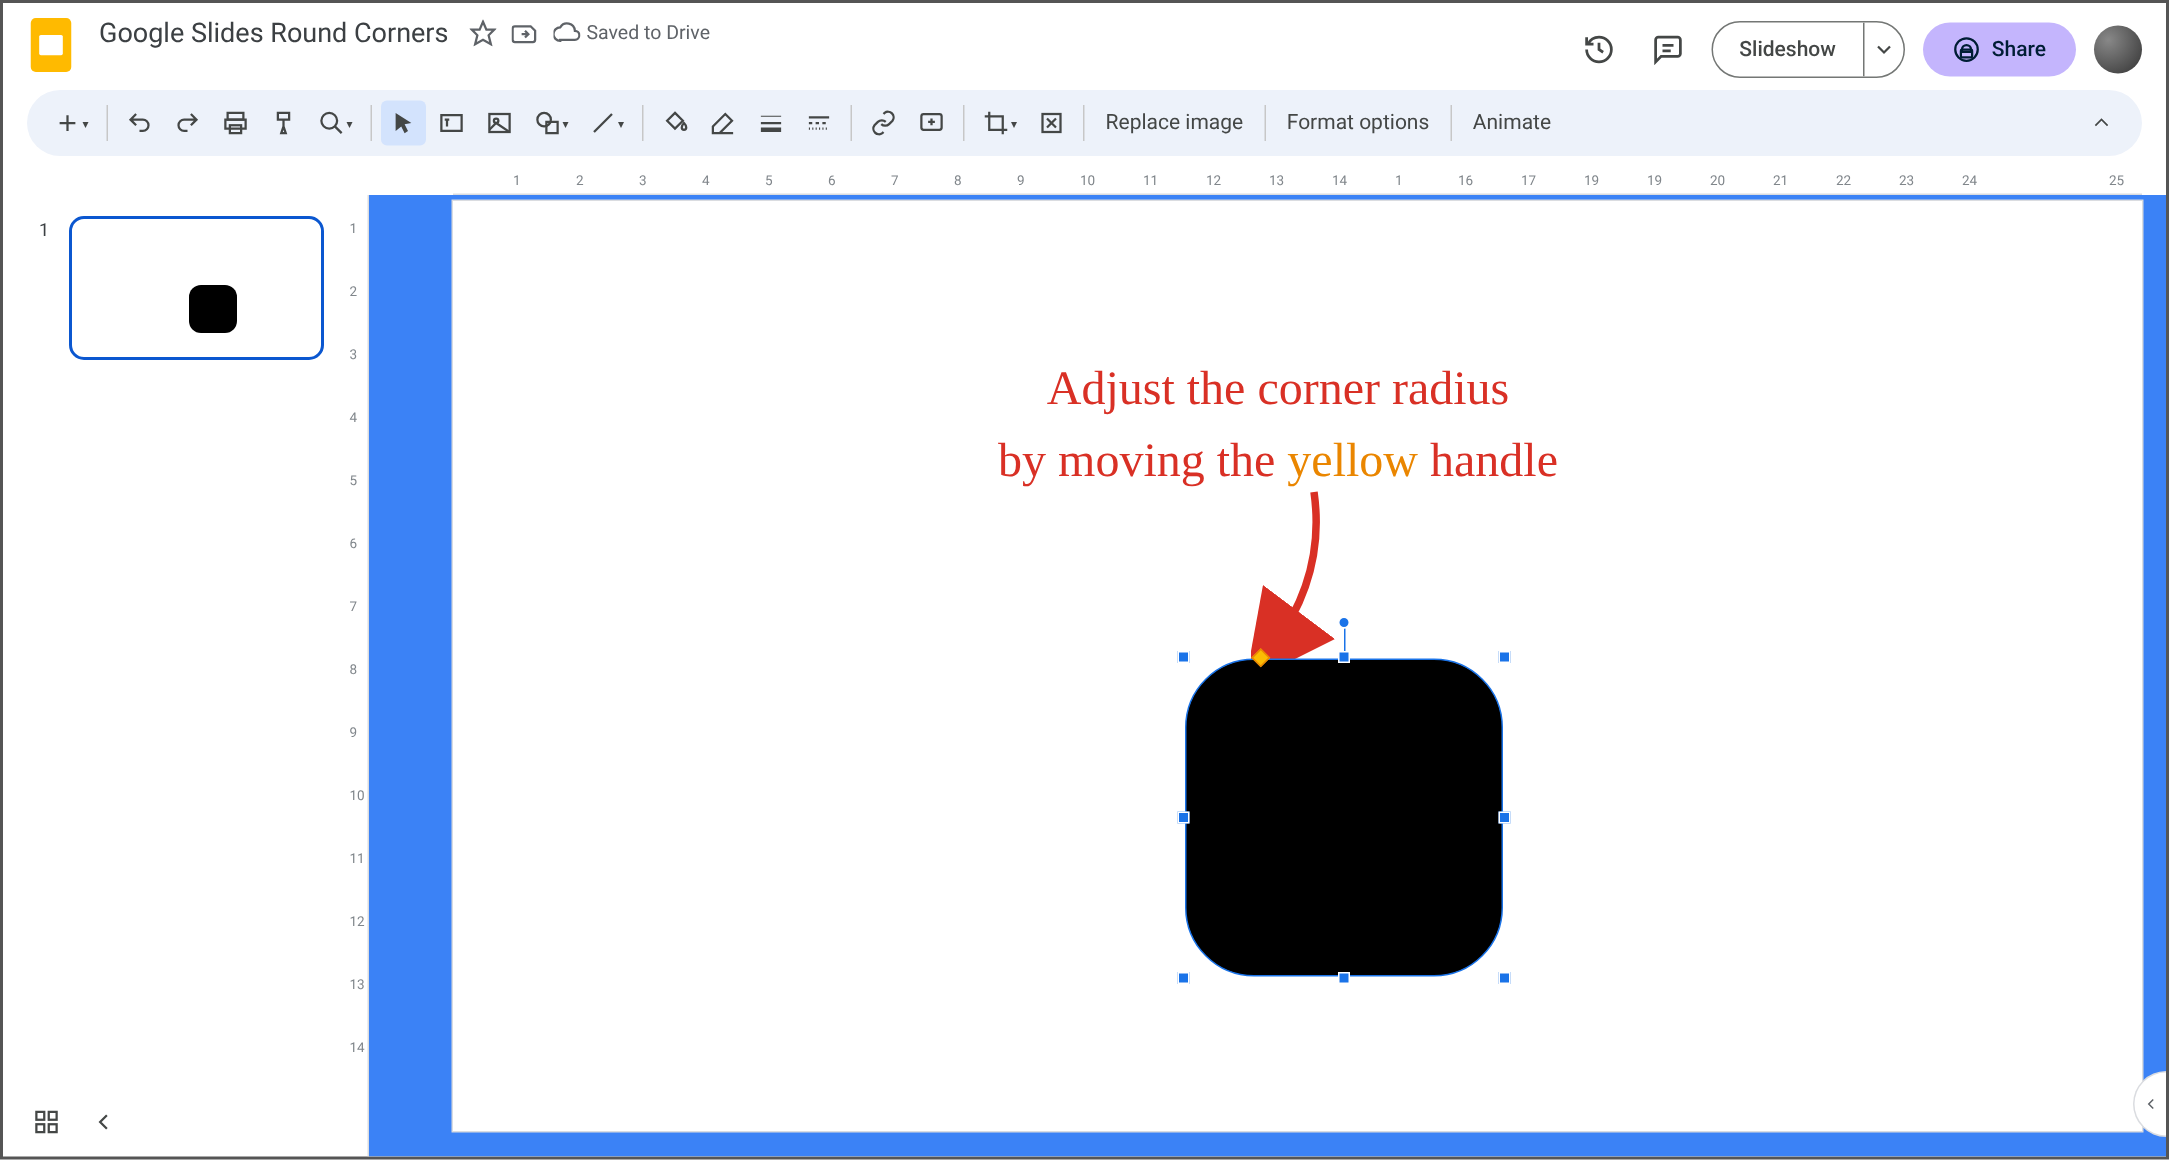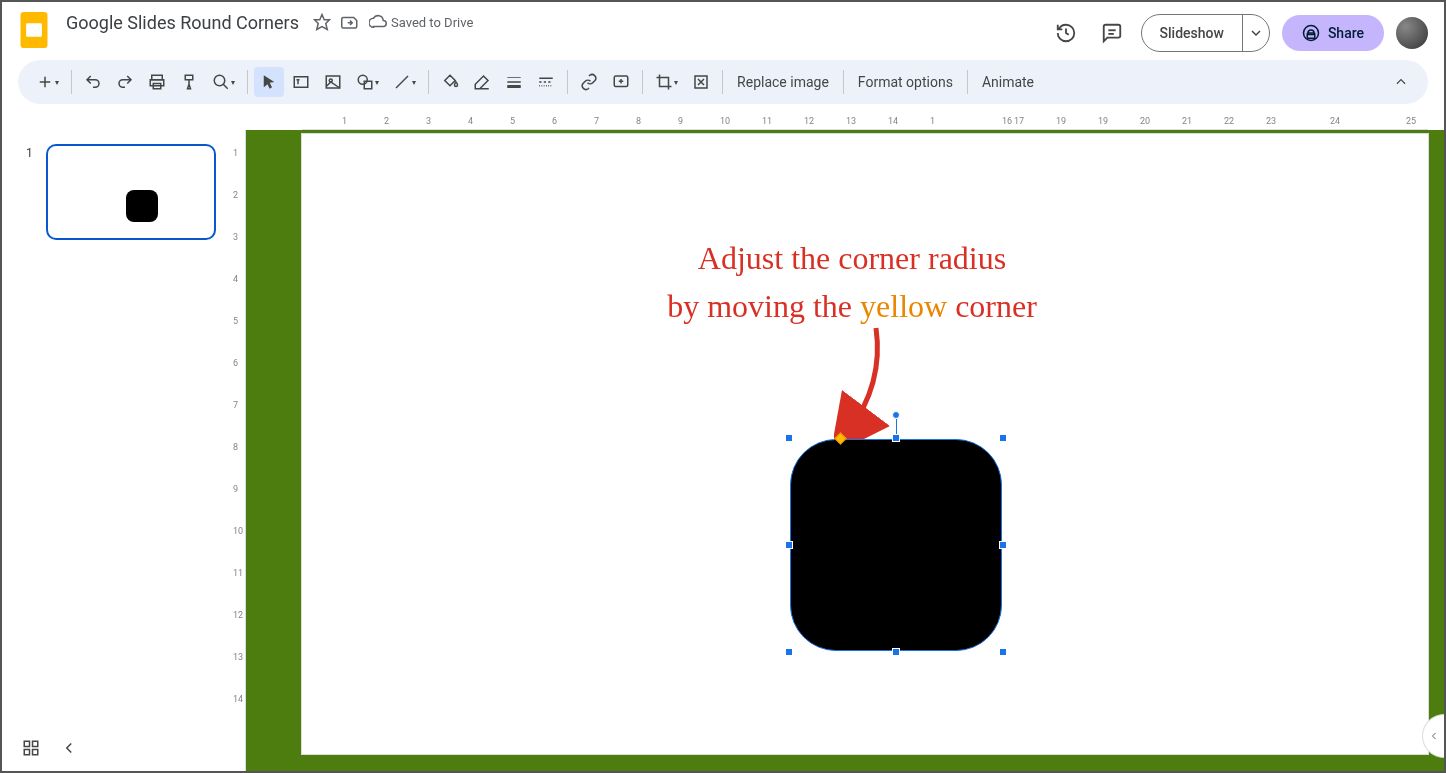--- a/index.html
+++ b/index.html
@@ -29,21 +29,21 @@
 .tool-drop { display:flex; align-items:center; gap:1px;}
 .drop-arrow { font-size:8px; color:#444746; }
 .workspace { position:absolute; top:112px; left:0; right:0; bottom:0; display:flex;}
 .filmstrip { width:228px; padding: 30px 10px 0 20px; position:relative;}
 .slide-num { position:absolute; left:24px; top:32px; font-size:12px; color:#3c4043;}
 .thumb { position:absolute; left:44px; top:30px; width:170px; height:96px; border:2px solid #0b57d0; border-radius:10px; background:#fff;}
 .thumb-shape { position:absolute; left:78px; top:44px; width:32px; height:32px; background:#000; border-radius:8px;}
 .filmstrip-bottom { position:absolute; bottom:10px; left:20px; display:flex; gap:20px; color:#444746;}
 .ruler-x { position:absolute; left:300px; right:16px; top:0; height:16px; border-bottom:1px solid #dadce0; font-size:9px; color:#80868b; }
 .ruler-y { position:absolute; left:228px; top:16px; bottom:0; width:16px; border-right:1px solid #dadce0; font-size:9px; color:#80868b;}
-.canvas-area { position:absolute; left:244px; right:0; top:16px; bottom:0; background:#4d7c0f; overflow:hidden;}
+.canvas-area { position:absolute; left:244px; right:0; top:16px; bottom:0; background:#3b82f6; overflow:hidden;}
 .slide-canvas { position:absolute; left:56px; top:4px; width:1126px; height:620px; background:#fff; box-shadow: 0 0 0 1px #dadce0; }
 .annotation { position:absolute; left:270px; top:100px; width:560px; font-family: 'Comic Sans MS', cursive; font-size:32px; color:#d93025; font-weight:500; text-align:center; line-height:1.5;}
 .annotation .yellow { color:#ea8600;}
 .arrow-svg { position:absolute; left:532px; top:190px; pointer-events:none;}
 .shape-sel { position:absolute; left:488px; top:305px; width:212px; height:212px;}
 .rounded-shape { position:absolute; left:0; top:0; width:100%; height:100%; background:#000; border-radius:46px; border:1px solid #1a73e8;}
 .sel-handle { position:absolute; width:8px; height:8px; background:#1a73e8; border:1px solid #fff; }
 .sel-handle.tl{left:-5px;top:-5px;} .sel-handle.tm{left:calc(50% - 4px);top:-5px;} .sel-handle.tr{right:-5px;top:-5px;}
 .sel-handle.ml{left:-5px;top:calc(50% - 4px);} .sel-handle.mr{right:-5px;top:calc(50% - 4px);}
 .sel-handle.bl{left:-5px;bottom:-5px;} .sel-handle.bm{left:calc(50% - 4px);bottom:-5px;} .sel-handle.br{right:-5px;bottom:-5px;}
@@ -286,29 +286,29 @@
       <span class="tick" style="left: 250px; top: 2px; position: absolute;">6</span>
       <span class="tick" style="left: 292px; top: 2px; position: absolute;">7</span>
       <span class="tick" style="left: 334px; top: 2px; position: absolute;">8</span>
       <span class="tick" style="left: 376px; top: 2px; position: absolute;">9</span>
       <span class="tick" style="left: 418px; top: 2px; position: absolute;">10</span>
       <span class="tick" style="left: 460px; top: 2px; position: absolute;">11</span>
       <span class="tick" style="left: 502px; top: 2px; position: absolute;">12</span>
       <span class="tick" style="left: 544px; top: 2px; position: absolute;">13</span>
       <span class="tick" style="left: 586px; top: 2px; position: absolute;">14</span>
       <span class="tick" style="left: 628px; top: 2px; position: absolute;">1</span>
-      <span class="tick" style="left: 700px; top: 2px; position: absolute;">16</span>
+      <span class="tick" style="left: 670px; top: 2px; position: absolute;">16</span>
       <span class="tick" style="left: 712px; top: 2px; position: absolute;">17</span>
       <span class="tick" style="left: 754px; top: 2px; position: absolute;">19</span>
       <span class="tick" style="left: 796px; top: 2px; position: absolute;">19</span>
       <span class="tick" style="left: 838px; top: 2px; position: absolute;">20</span>
       <span class="tick" style="left: 880px; top: 2px; position: absolute; text-align: right;">21</span>
       <span class="tick" style="left: 922px; top: 2px; position: absolute;">22</span>
       <span class="tick" style="left: 964px; top: 2px; position: absolute;">23</span>
-      <span class="tick" style="left: 1028px; top: 2px; position: absolute;">24</span>
+      <span class="tick" style="left: 1006px; top: 2px; position: absolute;">24</span>
       <span class="tick" style="left: 1104px; top: 2px; position: absolute;">25</span>
     </div>
   <div class="ruler-y">
       <span class="tick" style="top: 18px; left: 3px; position: absolute;">1</span>
       <span class="tick" style="top: 60px; left: 3px; position: absolute;">2</span>
       <span class="tick" style="top: 102px; left: 3px; position: absolute;">3</span>
       <span class="tick" style="top: 144px; left: 3px; position: absolute;">4</span>
       <span class="tick" style="top: 186px; left: 3px; position: absolute;">5</span>
       <span class="tick" style="top: 228px; left: 3px; position: absolute;">6</span>
       <span class="tick" style="top: 270px; left: 3px; position: absolute;">7</span>
@@ -319,21 +319,21 @@
       <span class="tick" style="top: 480px; left: 3px; position: absolute;">12</span>
       <span class="tick" style="top: 522px; left: 3px; position: absolute;">13</span>
       <span class="tick" style="top: 564px; left: 3px; position: absolute;">14</span>
     </div>
 
   <div class="canvas-area">
     <div class="slide-canvas">
 
       <div class="annotation">
         <span>Adjust the corner radius</span><br>
-        <span>by moving the </span><span class="yellow">yellow</span><span> corner</span>
+        <span>by moving the </span><span class="yellow">yellow</span><span> handle</span>
       </div>
 
       <svg class="arrow-svg" width="80" height="130">
         <defs>
             <marker id="ah" markerWidth="12" markerHeight="12" refX="6" refY="6" orient="auto">
               <path d="M0,0 L12,6 L0,12 z" fill="#d93025"></path>
             </marker>
           </defs>
         <path d="M42,4 Q50,60 14,108" stroke="#d93025" stroke-width="5" fill="none" marker-end="url(#ah)"></path>
       </svg>

